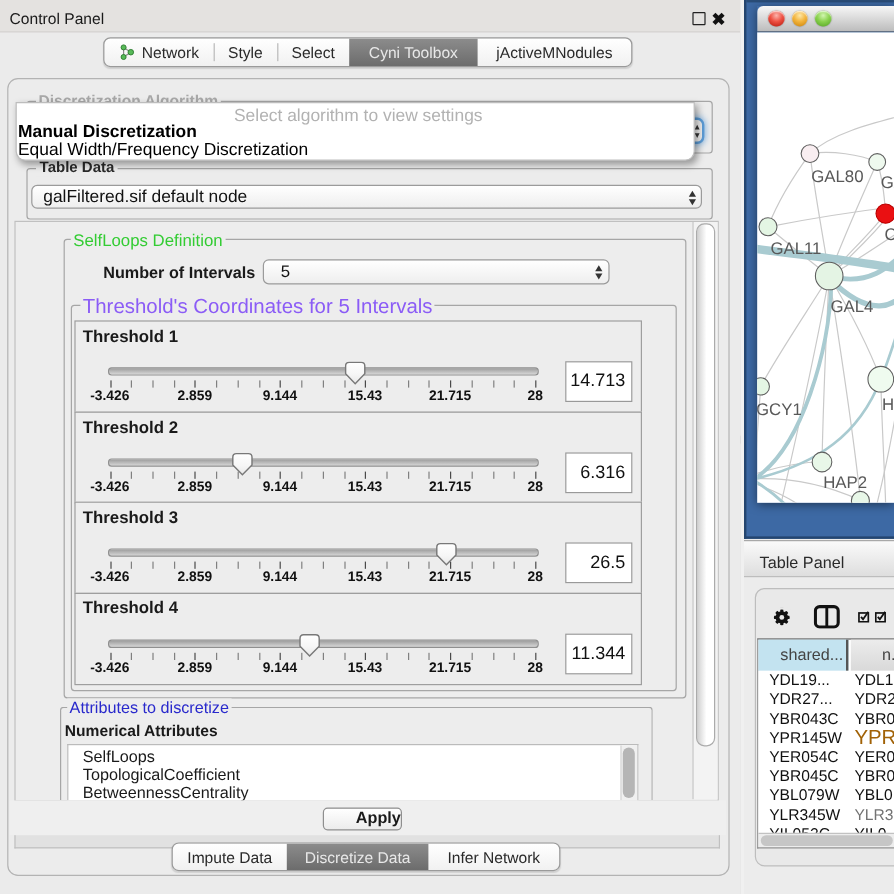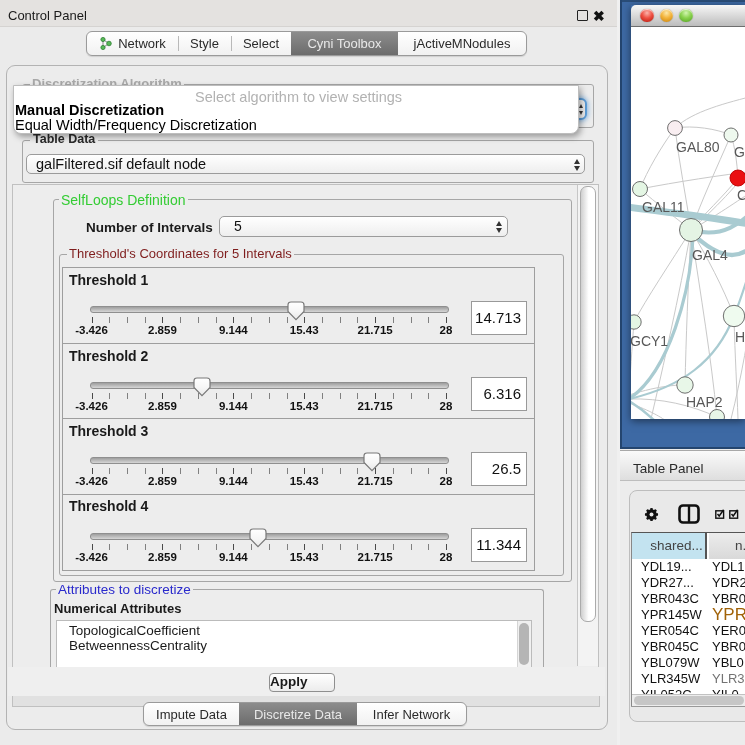--- a/index.html
+++ b/index.html
@@ -58,21 +58,21 @@
   <div class="abs" style="left:59px;top:192px;font-size:14px;color:#33cc33;background:#ededed;padding:0 2px">SelfLoops Definition</div>
 
   <div class="abs" style="left:86px;top:219.5px;font-size:13.5px;font-weight:bold;color:#1a1a1a">Number of Intervals</div>
   <div class="abs" style="left:219px;top:216px;width:289px;height:21px;border:1px solid #9b9b9b;border-radius:5px;background:linear-gradient(#ffffff,#eeeeee);box-sizing:border-box">
     <div class="abs" style="left:14px;top:0;line-height:19px;font-size:14px;color:#111">5</div>
     <div class="abs" style="left:276px;top:4px;width:0;height:0;border-left:3.5px solid transparent;border-right:3.5px solid transparent;border-bottom:5px solid #333"></div>
     <div class="abs" style="left:276px;top:11px;width:0;height:0;border-left:3.5px solid transparent;border-right:3.5px solid transparent;border-top:5px solid #333"></div>
   </div>
 
   <div class="abs" style="left:59px;top:254px;width:503px;height:320px;border:1px solid #a6a6a6;border-radius:3px"></div>
-  <div class="abs" style="left:67px;top:246px;font-size:13px;color:#7f1d1d;background:#ededed;padding:0 2px">Threshold's Coordinates for 5 Intervals</div>
+  <div class="abs" style="left:67px;top:246px;font-size:17px;color:#8b5cf6;background:#ededed;padding:0 2px">Threshold's Coordinates for 5 Intervals</div>
 
   <div style="position:absolute;left:62px;top:267px;width:471px;height:75px;border:1px solid #9e9e9e;background:#ededed">
 <div style="position:absolute;left:6px;top:3.5px;font-size:14px;font-weight:bold;color:#1a1a1a">Threshold 1</div>
 <div style="position:absolute;left:27px;top:38px;width:357px;height:5px;border:1px solid #8f8f8f;border-radius:3px;background:linear-gradient(#9e9e9e,#d6d6d6)"></div>
 <div style="position:absolute;left:28.5px;top:49px;width:1px;height:6px;background:#4a4a4a"></div>
         <div style="position:absolute;left:46.2px;top:49px;width:1px;height:6px;background:#808080"></div>
         <div style="position:absolute;left:64.0px;top:49px;width:1px;height:6px;background:#808080"></div>
         <div style="position:absolute;left:81.7px;top:49px;width:1px;height:6px;background:#808080"></div>
         <div style="position:absolute;left:99.4px;top:49px;width:1px;height:6px;background:#4a4a4a"></div>
         <div style="position:absolute;left:117.1px;top:49px;width:1px;height:6px;background:#808080"></div>
@@ -234,32 +234,33 @@
           </defs>
         </svg>
 <div style="position:absolute;left:408px;top:33px;width:56px;height:34px;border:1px solid #999;background:#fff;box-sizing:border-box;font-size:15px;color:#111;text-align:right;line-height:32px;padding-right:5px">11.344</div>
 </div>
 
   <div class="abs" style="left:50px;top:589px;width:492px;height:77px;border:1px solid #a6a6a6;border-top-left-radius:3px;border-top-right-radius:3px;border-bottom:none"></div>
   <div class="abs" style="left:56px;top:582px;font-size:13.5px;color:#2929cc;background:#ededed;padding:0 2px">Attributes to discretize</div>
   <div class="abs" style="left:54px;top:601px;font-size:13px;font-weight:bold;color:#1a1a1a">Numerical Attributes</div>
   <div class="abs" style="left:56px;top:620px;width:474px;height:46px;border:1px solid #bbb;border-bottom:none;background:#fff;overflow:hidden">
     <div style="padding-top:3px">
+          <div style="height:14.8px;line-height:14.8px;font-size:13.5px;color:#1a1a1a;padding-left:12px;white-space:nowrap">SelfLoops</div>
           <div style="height:14.8px;line-height:14.8px;font-size:13.5px;color:#1a1a1a;padding-left:12px;white-space:nowrap">TopologicalCoefficient</div>
           <div style="height:14.8px;line-height:14.8px;font-size:13.5px;color:#1a1a1a;padding-left:12px;white-space:nowrap">BetweennessCentrality</div>
         </div>
     <div class="abs" style="left:460px;top:0;width:14px;height:46px;background:#f0f0f0;border-left:1px solid #d5d5d5"></div>
     <div class="abs" style="left:462px;top:2px;width:10px;height:42px;background:#b5b5b5;border-radius:5px"></div>
   </div>
 
   <div class="abs" style="left:577px;top:185px;width:20px;height:481px;background:#f3f3f3;border-left:1px solid #c6c6c6"></div>
   <div class="abs" style="left:580px;top:186px;width:14px;height:434px;background:linear-gradient(to right,#cfcfcf,#ffffff 55%);border:1px solid #ababab;border-radius:7px"></div>
 
   <div class="abs" style="left:8px;top:667px;width:597px;height:29px;background:#efefef"></div>
-  <div class="abs" style="left:269px;top:672.5px;width:66px;height:19px;border:1px solid #8f8f8f;border-radius:4px;background:linear-gradient(#ffffff,#ececec);box-sizing:border-box;text-align:left;line-height:15px;font-size:13.5px;font-weight:bold;color:#1a1a1a">Apply</div>
+  <div class="abs" style="left:269px;top:672.5px;width:66px;height:19px;border:1px solid #8f8f8f;border-radius:4px;background:linear-gradient(#ffffff,#ececec);box-sizing:border-box;text-align:right;line-height:15px;font-size:13.5px;font-weight:bold;color:#1a1a1a">Apply</div>
 
   <div class="abs" style="left:12px;top:696px;width:586px;height:10px;background:#e1e1e1;border:1px solid #c0c0c0;border-top:none"></div>
 
   <div style="position:absolute;left:143px;top:702px;width:322px;height:22px;border:1px solid #9a9a9a;border-radius:6px;background:linear-gradient(#ffffff,#f1f1f1);box-shadow:0 1px 1px rgba(0,0,0,0.12);overflow:hidden;display:flex">
         <div style="width:95px;height:100%;box-sizing:border-box;background:transparent;color:#2a2a2a;font-size:13px;display:flex;align-items:center;justify-content:center;white-space:nowrap">Impute Data</div>
         <div style="width:118px;height:100%;box-sizing:border-box;background:linear-gradient(#8c8c8c,#6c6c6c);color:#e8e8e8;font-size:13px;display:flex;align-items:center;justify-content:center;white-space:nowrap">Discretize Data</div>
         <div style="width:109px;height:100%;box-sizing:border-box;background:transparent;color:#2a2a2a;font-size:13px;display:flex;align-items:center;justify-content:center;white-space:nowrap">Infer Network</div>
       </div>
 
   <div class="abs" style="left:13px;top:85px;width:564px;height:47px;background:#fff;border:1px solid #bdbdbd;border-radius:0 0 8px 8px;box-shadow:2px 3px 6px rgba(0,0,0,0.35)">

